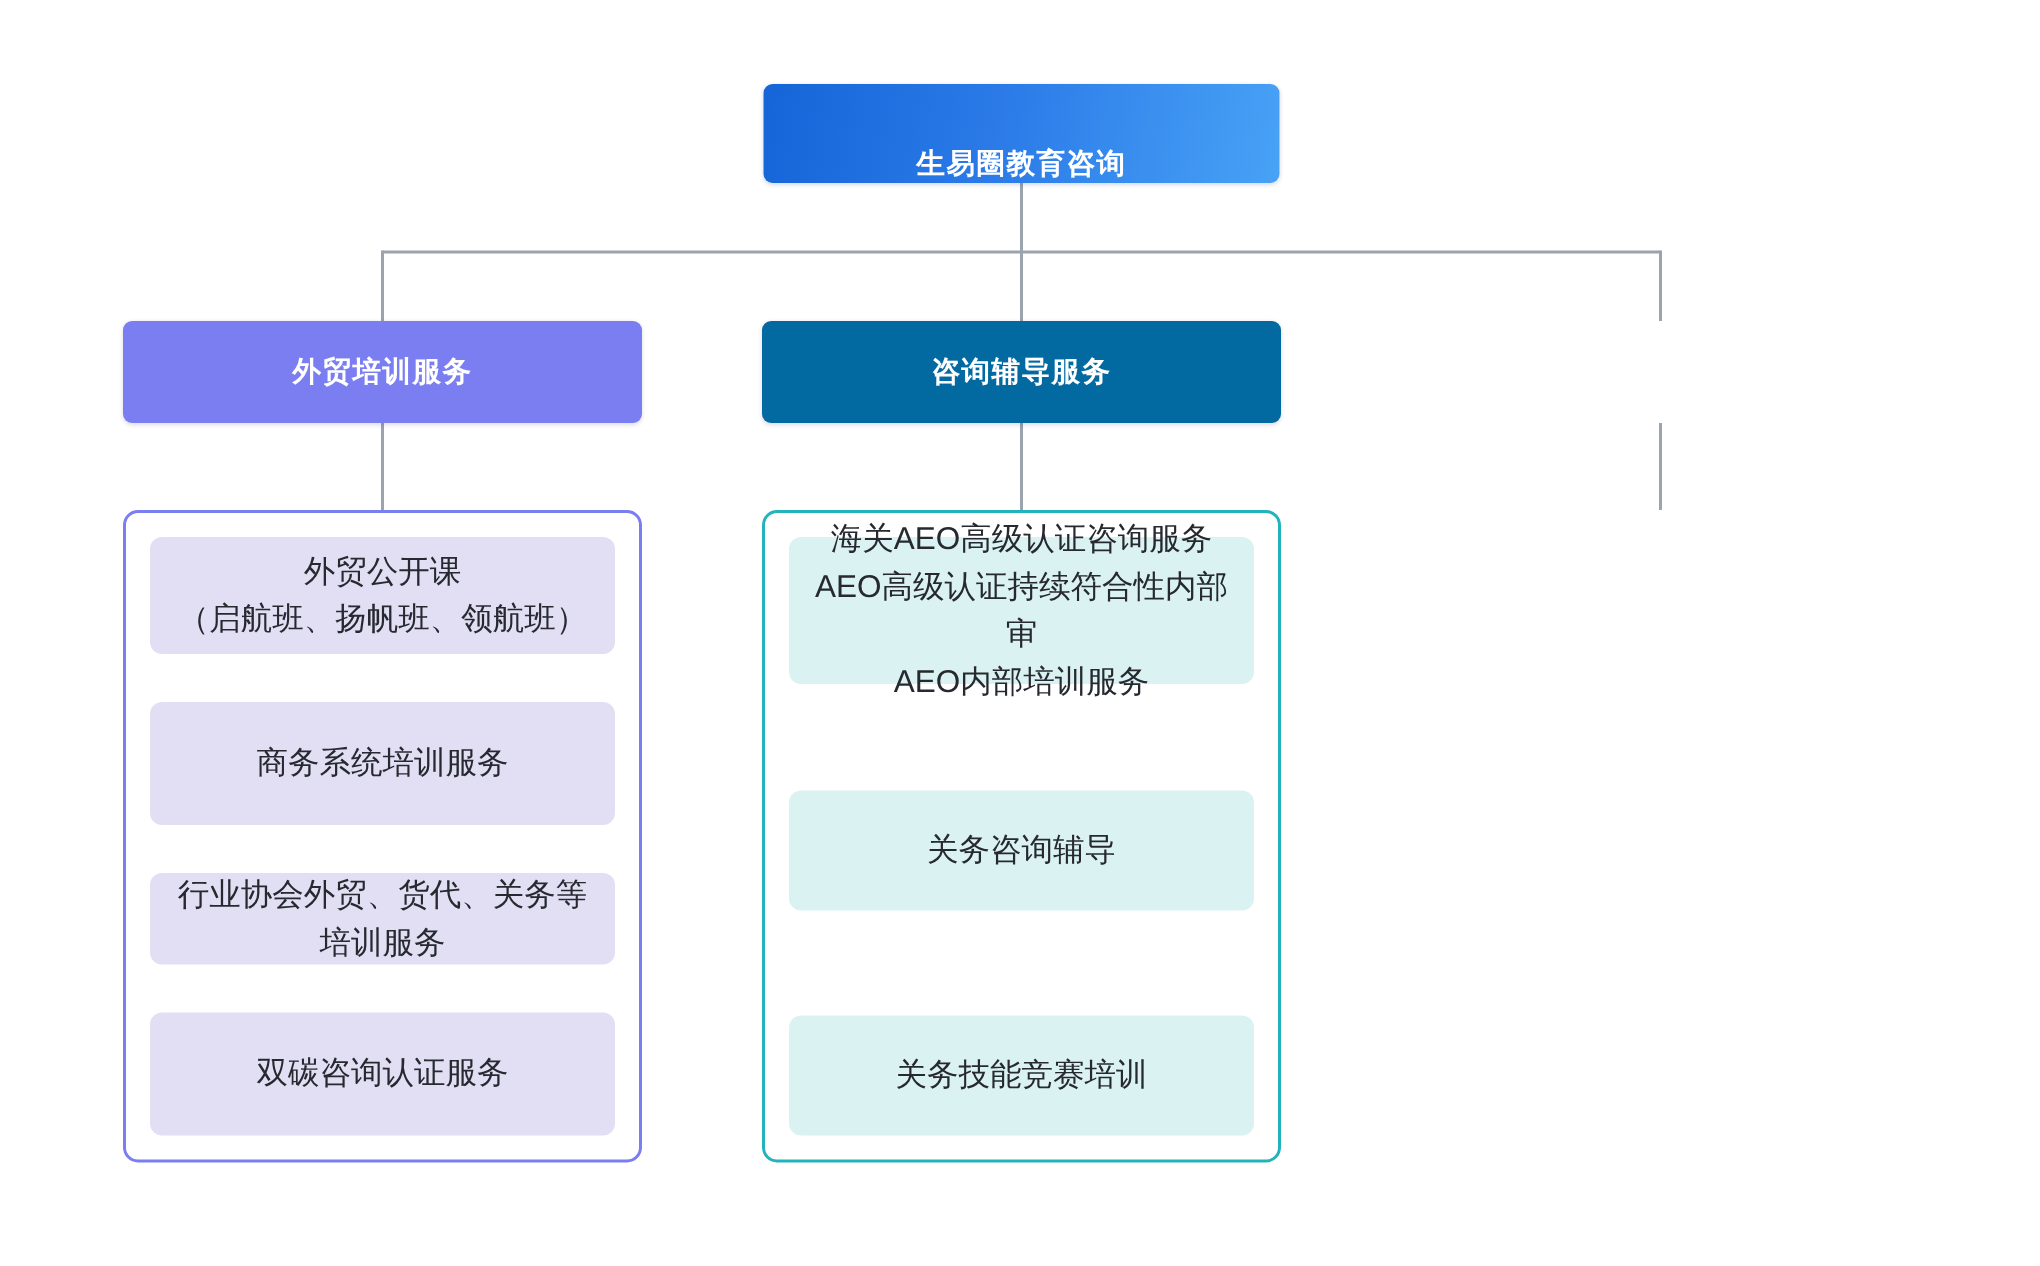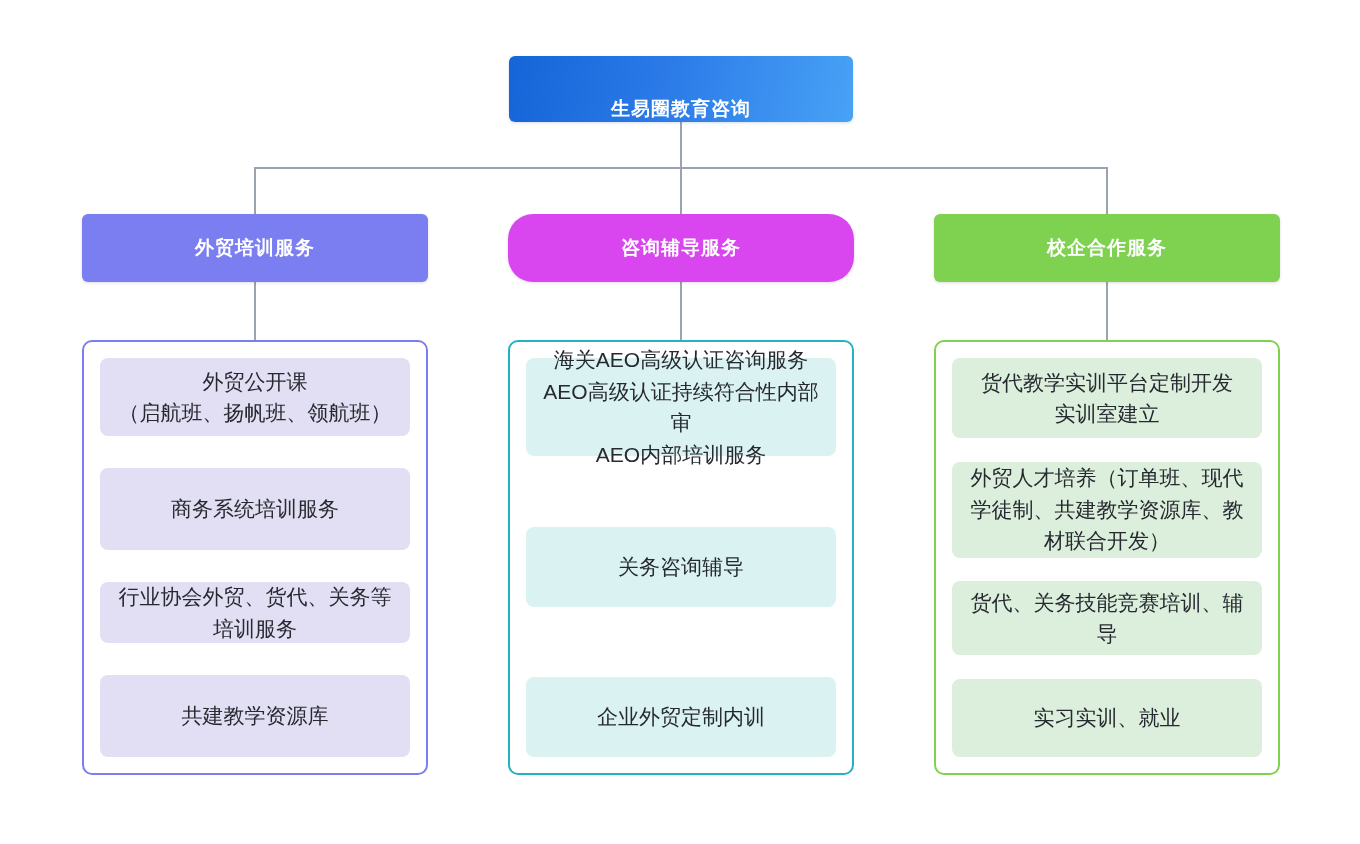--- a/index.html
+++ b/index.html
@@ -109,21 +109,21 @@
     color: #262a30;
     white-space: pre-line;
   }
 
   
   .col0 .col-header { background: #7b7ef0; }
   .col0 .col-body   { border-color: #7b7ef0; }
   .col0 .card       { background: #e2dff4; }
 
   
-  .col1 .col-header { background: #d946ef; border-radius: 25px; }
+  .col1 .col-header { background: #0369a1; }
   .col1 .col-body   { border-color: #23b3bd; }
   .col1 .card       { background: #dbf2f2; }
 
   
   .col2 .col-header { background: #7ed24f; }
   .col2 .col-body   { border-color: #7ed24f; }
   .col2 .card       { background: #dcefdc; }
 
   
   .col0 .card:nth-child(1) { height: 78px; }
@@ -163,43 +163,31 @@
 
   <div class="column col0">
     <div class="col-header">
       <span class="title">外贸培训服务</span>
     </div>
     <div class="col-body">
       <div class="card">外贸公开课
 （启航班、扬帆班、领航班）</div>
       <div class="card">商务系统培训服务</div>
       <div class="card">行业协会外贸、货代、关务等培训服务</div>
-      <div class="card">共建教学资源库</div>
+      <div class="card">双碳咨询认证服务</div>
     </div>
   </div>
 
   <div class="column col1">
     <div class="col-header">
       <span class="title">咨询辅导服务</span>
     </div>
     <div class="col-body">
       <div class="card">海关AEO高级认证咨询服务
 AEO高级认证持续符合性内部审
 AEO内部培训服务</div>
       <div class="card">关务咨询辅导</div>
-      <div class="card">企业外贸定制内训</div>
+      <div class="card">关务技能竞赛培训</div>
     </div>
   </div>
 
-  <div class="column col2">
-    <div class="col-header">
-      <span class="title">校企合作服务</span>
-    </div>
-    <div class="col-body">
-      <div class="card">货代教学实训平台定制开发
-实训室建立</div>
-      <div class="card">外贸人才培养（订单班、现代学徒制、共建教学资源库、教材联合开发）</div>
-      <div class="card">货代、关务技能竞赛培训、辅导</div>
-      <div class="card">实习实训、就业</div>
-    </div>
-  </div>
 
 </div>
 
 </body></html>

